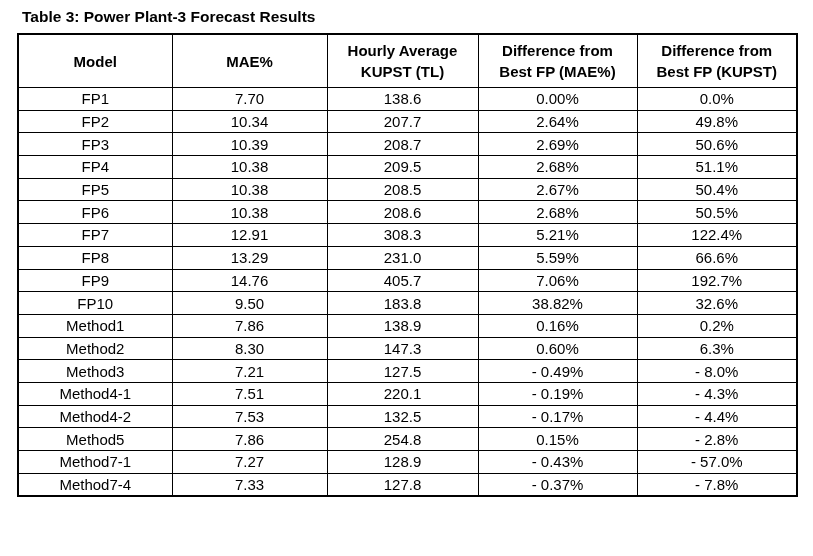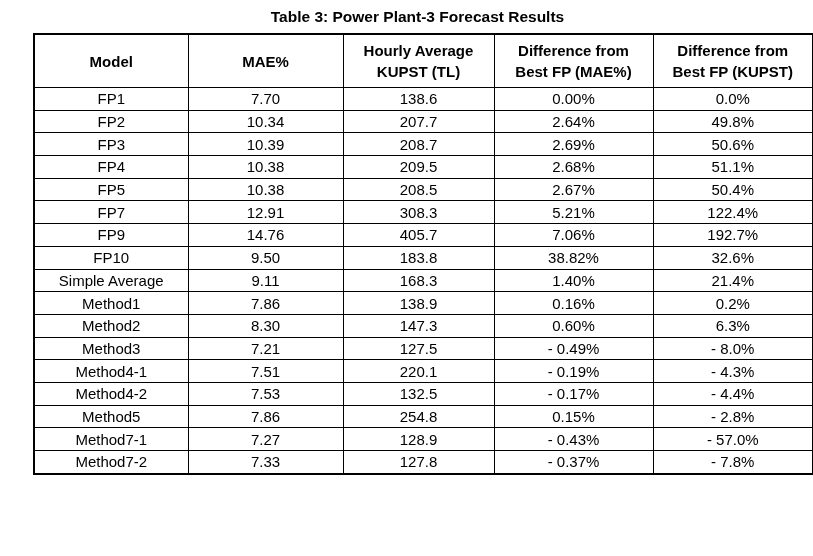--- a/index.html
+++ b/index.html
@@ -12,26 +12,25 @@
     height: 556px;
     overflow: hidden;
     font-family: "Liberation Sans", sans-serif;
     color: #000000;
   }
   .caption {
     margin: 8px 0 7px 22px;
     font-size: 15.5px;
     font-weight: 700;
     color: #000000;
-    text-align: center;
   }
   table.results {
     border-collapse: collapse;
     table-layout: fixed;
-    margin-left: 33px;
+    margin-left: 17px;
     width: 779px;
     border: 2px solid #000000;
   }
   table.results th,
   table.results td {
     border: 1px solid #000000;
     text-align: center;
     vertical-align: middle;
     padding: 0;
     overflow: hidden;
@@ -105,48 +104,55 @@
         <td>51.1%</td>
       </tr>
       <tr>
         <td>FP5</td>
         <td>10.38</td>
         <td>208.5</td>
         <td>2.67%</td>
         <td>50.4%</td>
       </tr>
       <tr>
+        <td>FP6</td>
+        <td>10.38</td>
+        <td>208.6</td>
+        <td>2.68%</td>
+        <td>50.5%</td>
+      </tr>
+      <tr>
         <td>FP7</td>
         <td>12.91</td>
         <td>308.3</td>
         <td>5.21%</td>
         <td>122.4%</td>
       </tr>
       <tr>
+        <td>FP8</td>
+        <td>13.29</td>
+        <td>231.0</td>
+        <td>5.59%</td>
+        <td>66.6%</td>
+      </tr>
+      <tr>
         <td>FP9</td>
         <td>14.76</td>
         <td>405.7</td>
         <td>7.06%</td>
         <td>192.7%</td>
       </tr>
       <tr>
         <td>FP10</td>
         <td>9.50</td>
         <td>183.8</td>
         <td>38.82%</td>
         <td>32.6%</td>
       </tr>
       <tr>
-        <td>Simple Average</td>
-        <td>9.11</td>
-        <td>168.3</td>
-        <td>1.40%</td>
-        <td>21.4%</td>
-      </tr>
-      <tr>
         <td>Method1</td>
         <td>7.86</td>
         <td>138.9</td>
         <td>0.16%</td>
         <td>0.2%</td>
       </tr>
       <tr>
         <td>Method2</td>
         <td>8.30</td>
         <td>147.3</td>
@@ -182,20 +188,20 @@
         <td>- 2.8%</td>
       </tr>
       <tr>
         <td>Method7-1</td>
         <td>7.27</td>
         <td>128.9</td>
         <td>- 0.43%</td>
         <td>- 57.0%</td>
       </tr>
       <tr>
-        <td>Method7-2</td>
+        <td>Method7-4</td>
         <td>7.33</td>
         <td>127.8</td>
         <td>- 0.37%</td>
         <td>- 7.8%</td>
       </tr>
     </tbody>
 </table>
 
 </body></html>

